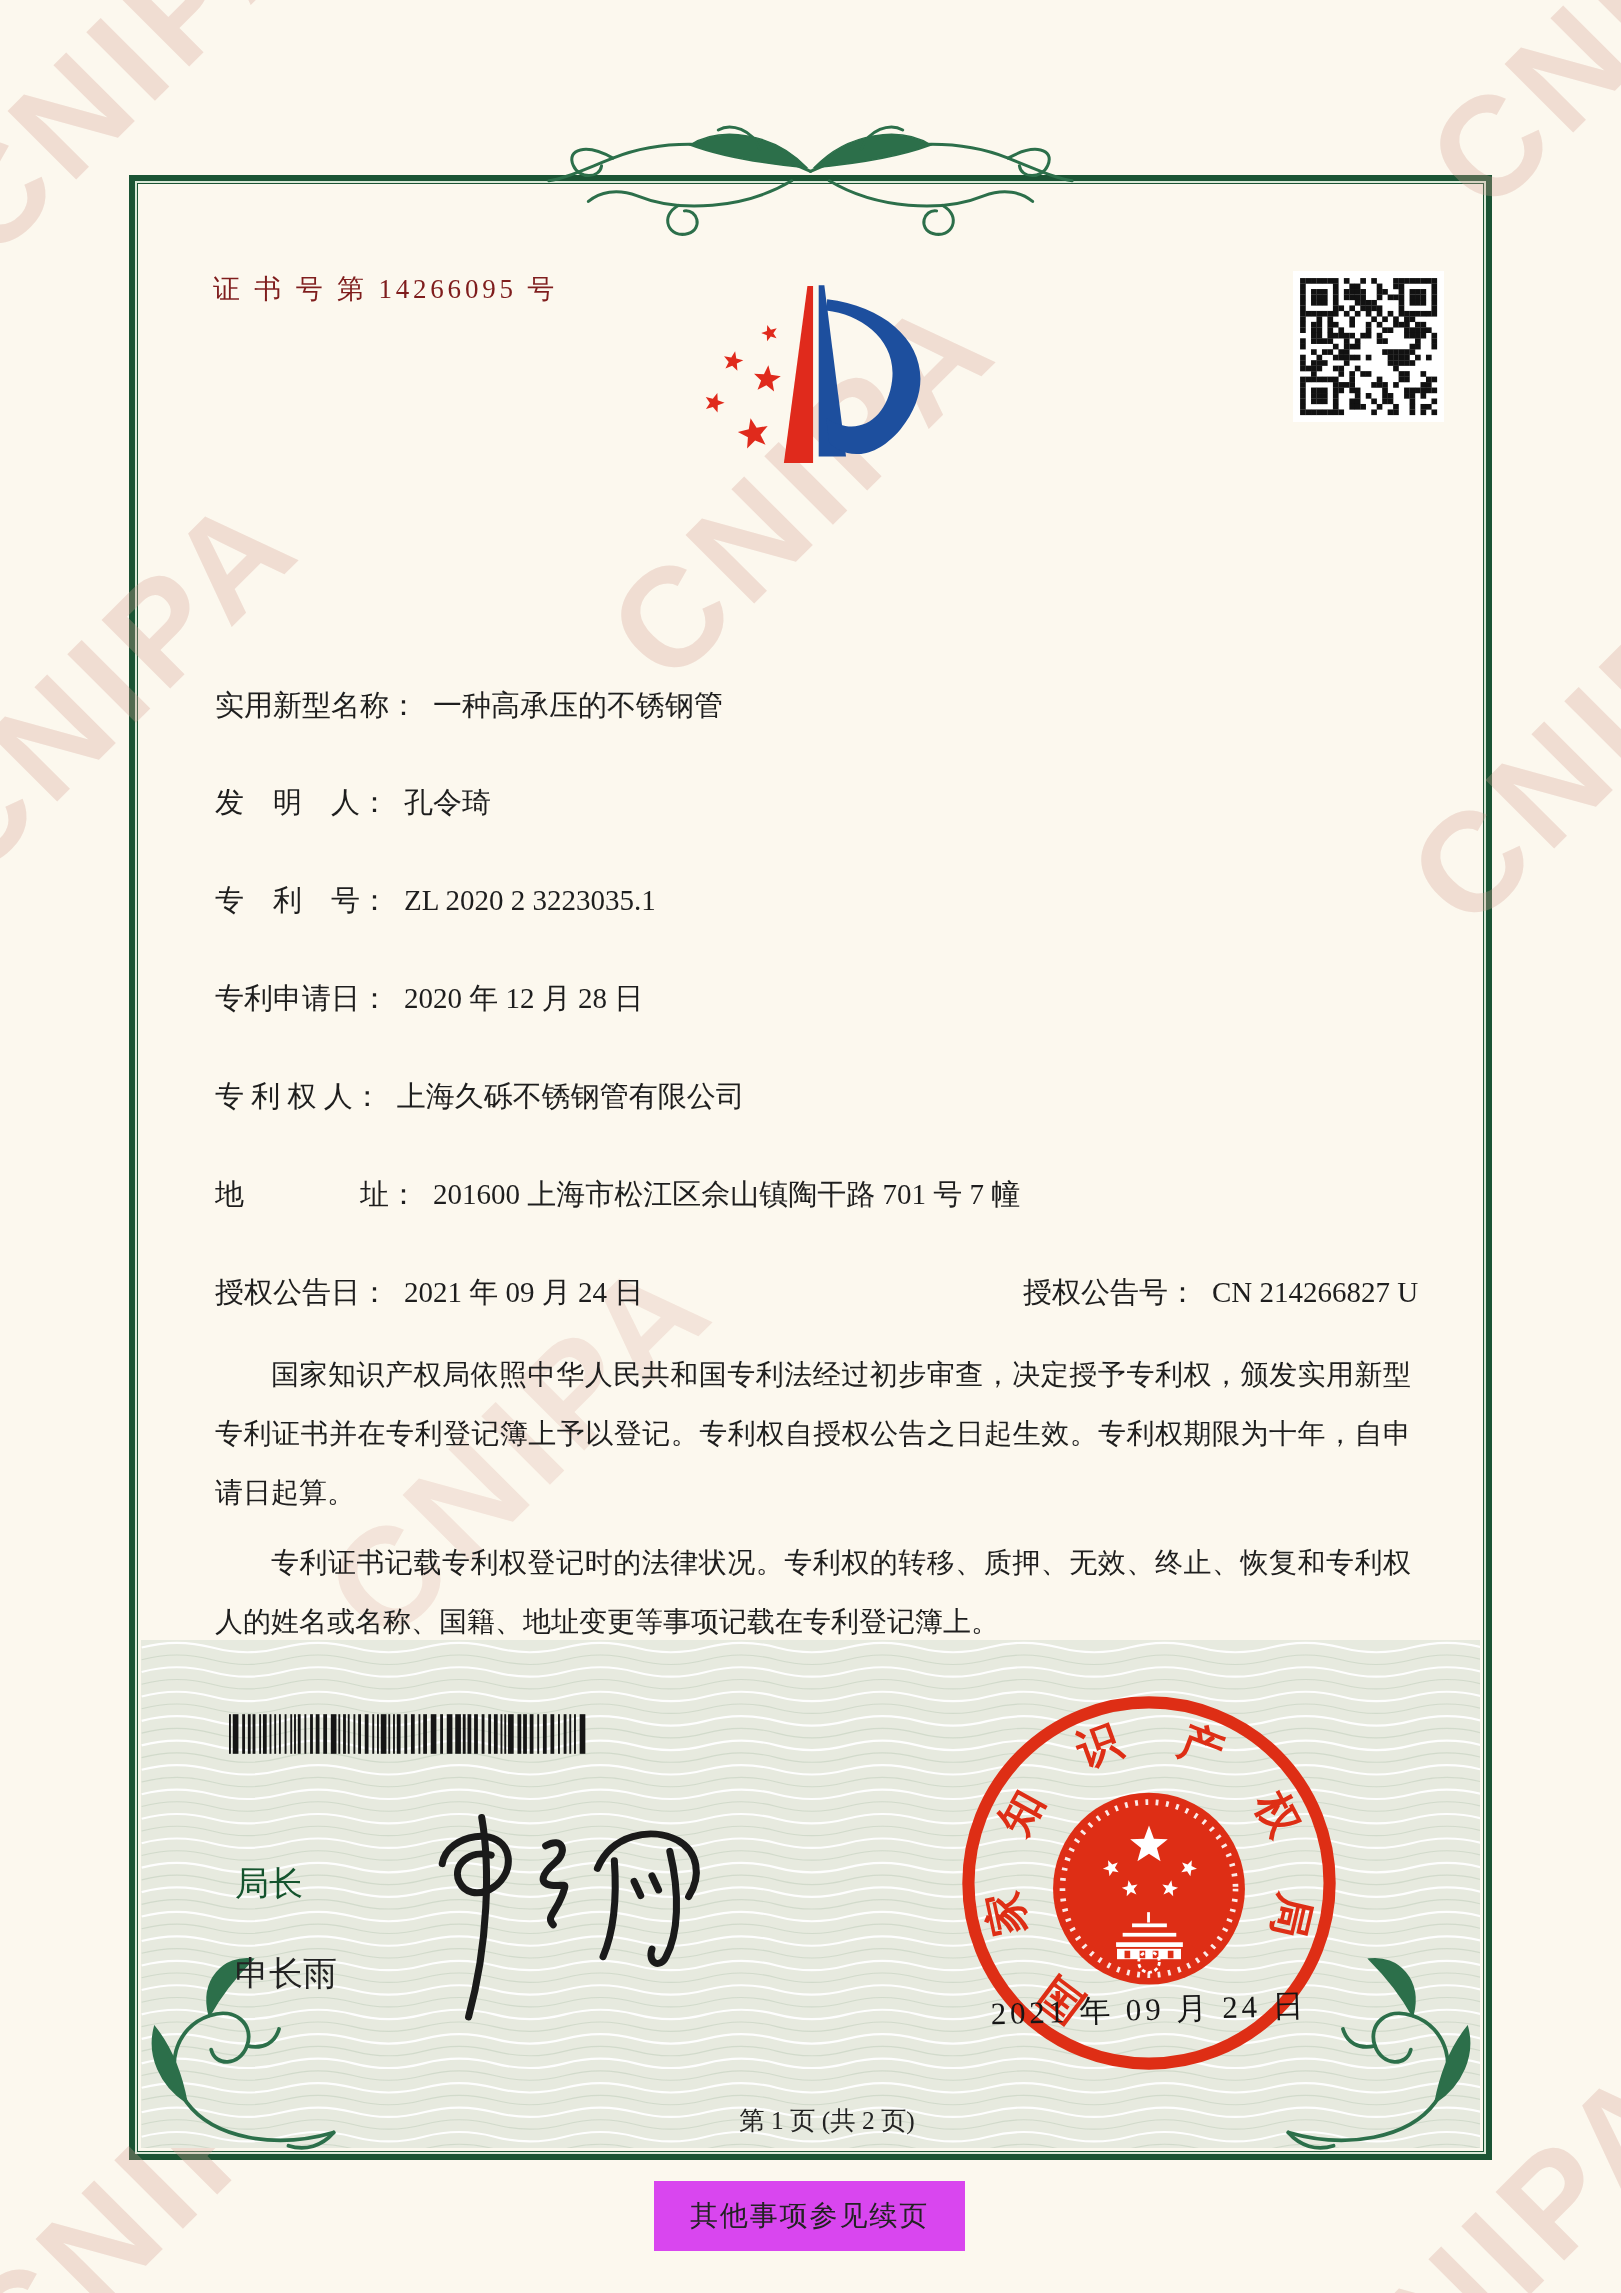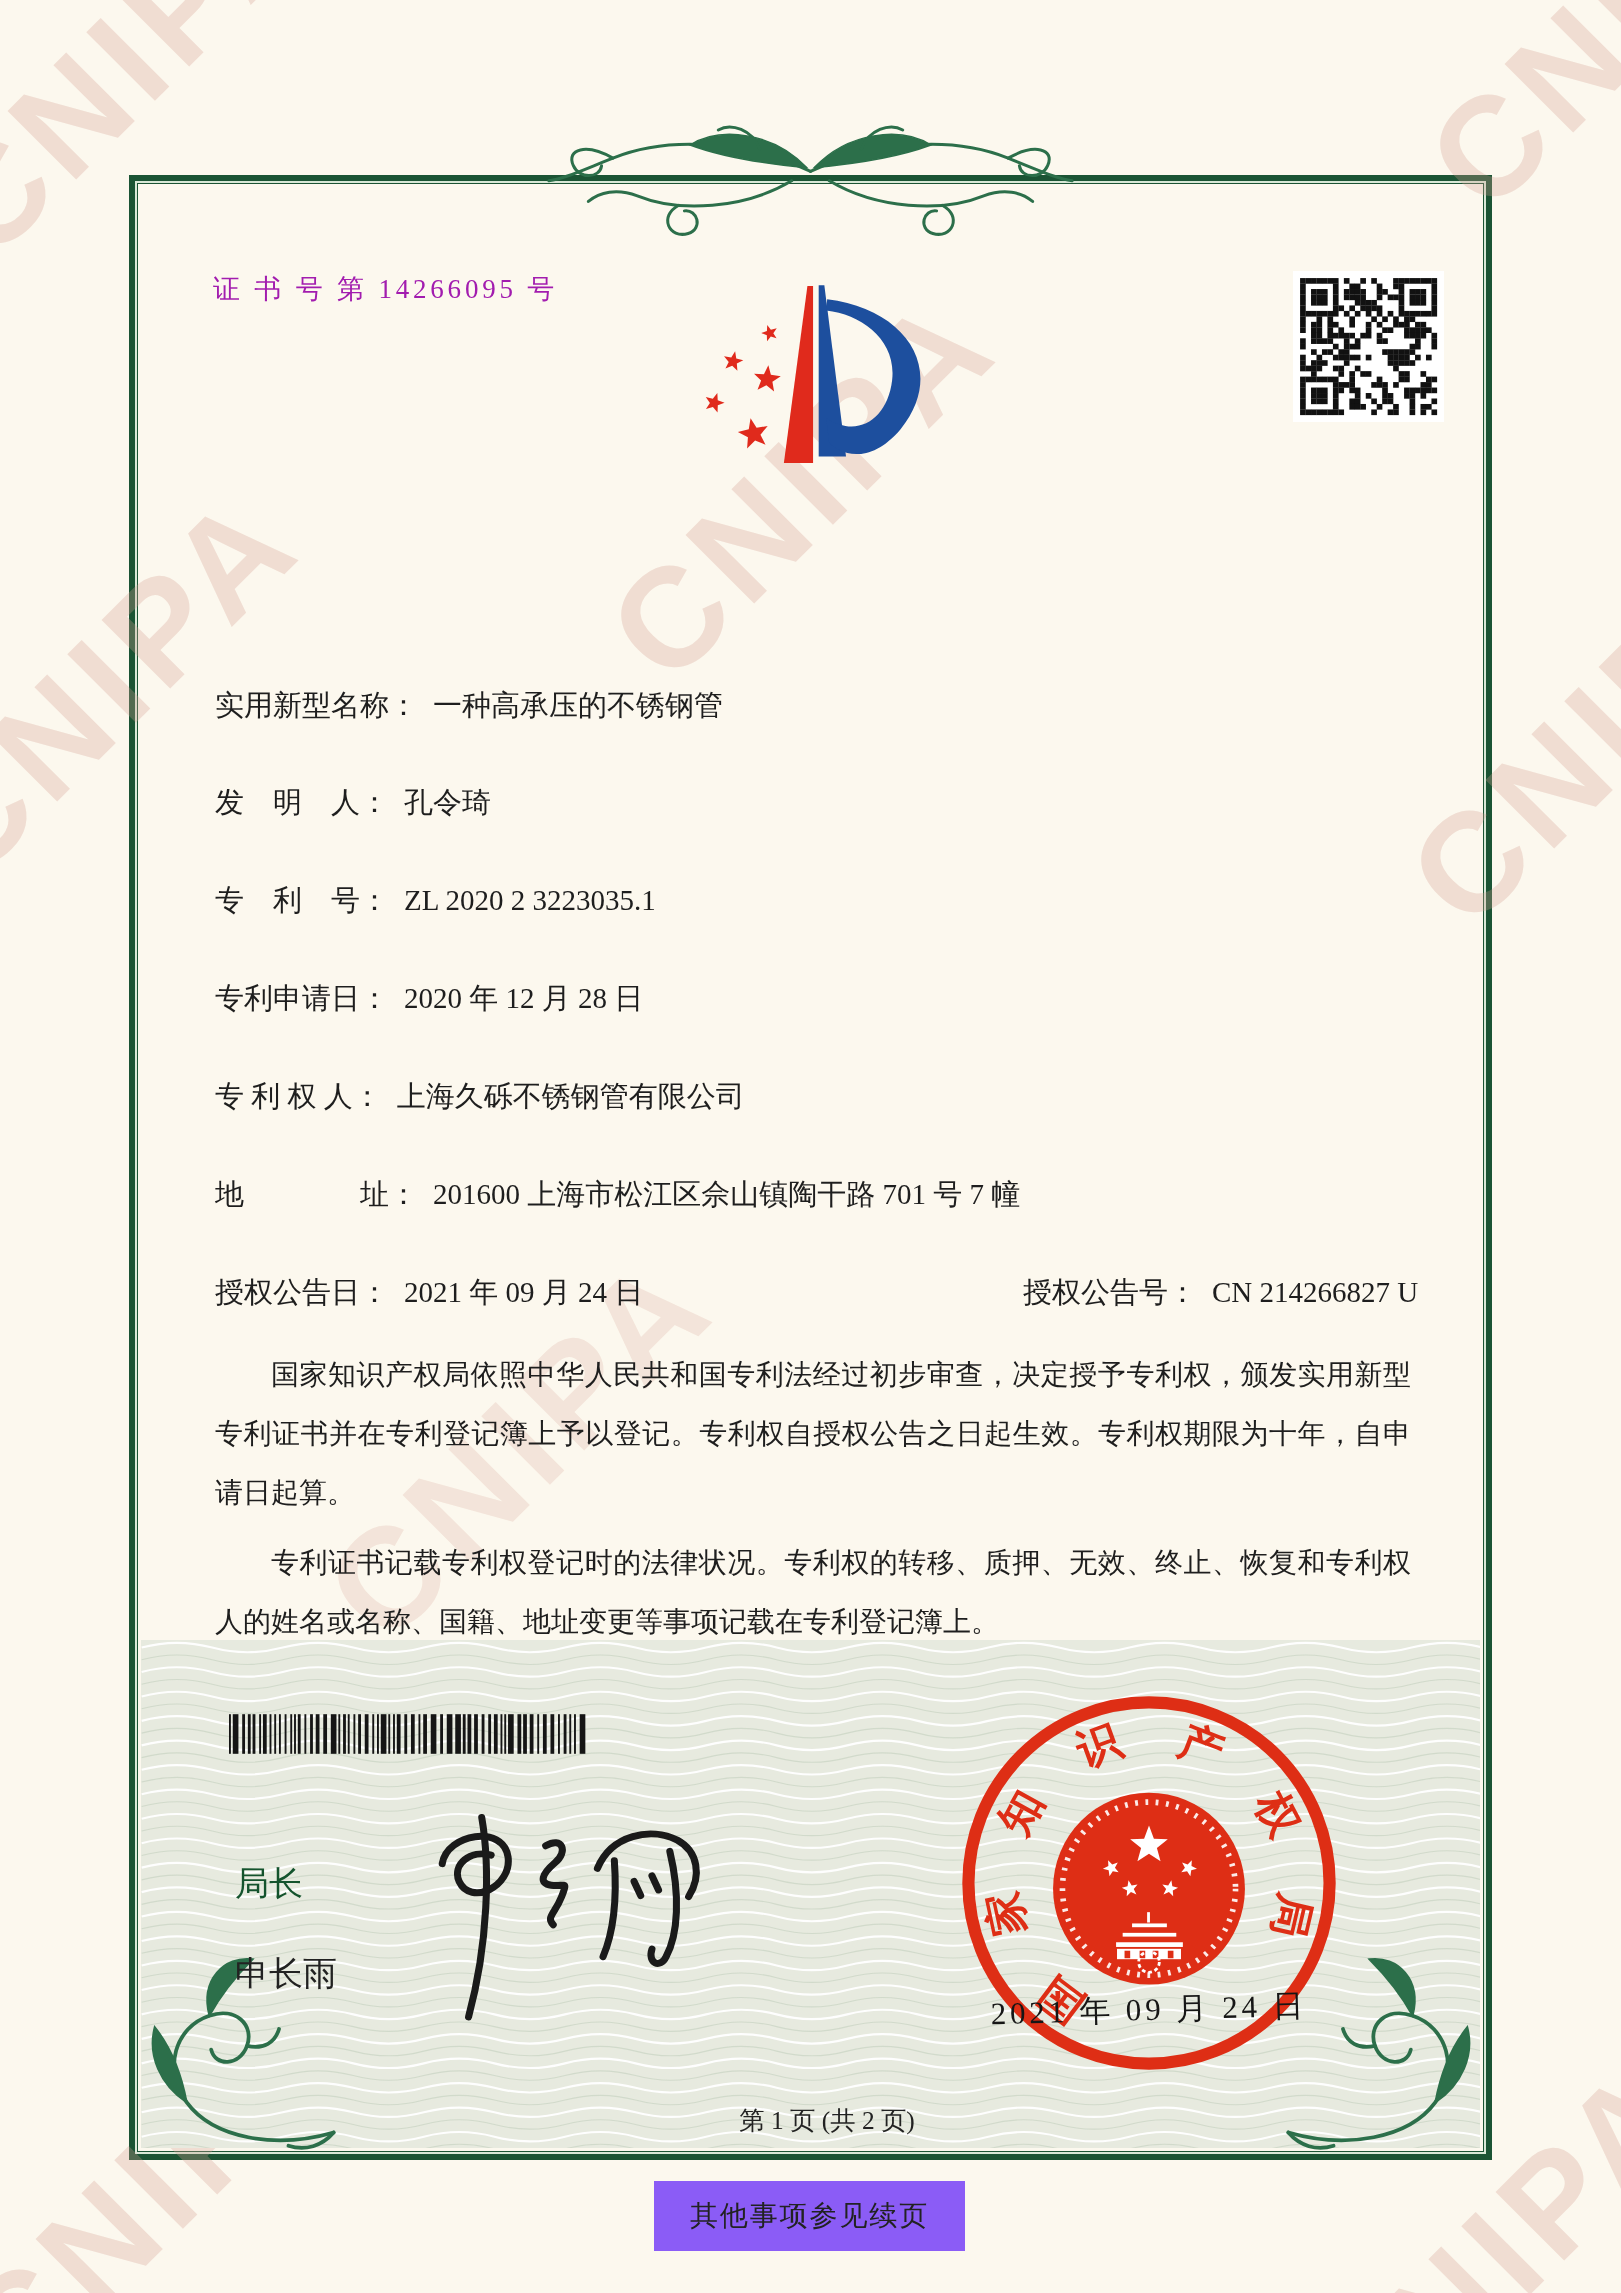--- a/index.html
+++ b/index.html
@@ -12,34 +12,34 @@
   
   .watermark{position:absolute;z-index:1;font-family:"Liberation Sans","DejaVu Sans",sans-serif;
              font-weight:bold;font-size:141px;letter-spacing:9.4px;white-space:nowrap;
              color:rgba(213,158,147,.30);transform:rotate(-45deg);}
   
   .waves{position:absolute;left:141px;top:1640px;width:1339px;height:508px;z-index:1;background:#e7eadf;}
   .waves svg{display:block;}
   
   .content{position:absolute;inset:0;z-index:2;}
   .abs{position:absolute;}
-  .cert-no{left:213px;top:271px;font-size:27px;letter-spacing:3.8px;color:#a21caf;}
+  .cert-no{left:213px;top:271px;font-size:27px;letter-spacing:3.8px;color:#7f1d1d;}
   .title{left:0;right:0;top:486px;text-align:center;font-size:70px;font-weight:bold;
          letter-spacing:21px;color:#111;}
   .field-row{left:215px;font-size:29px;white-space:nowrap;}
   .field-value{margin-left:15px;}
   .grant-2{left:808px;top:0;}
   .paragraphs{left:215px;top:1345px;width:1196px;font-size:28px;line-height:59px;text-align:justify;}
   .paragraphs p{margin:0 0 11.3px 0;text-indent:2em;}
   .officer-title{left:235px;top:1861px;font-size:34px;font-family:"Liberation Sans","DejaVu Sans",sans-serif;color:#14532d;}
   .officer-name{left:235px;top:1925px;font-size:34px;font-family:"Liberation Sans","DejaVu Sans",sans-serif;color:#222;margin-top:26px;}
   .seal-date{left:970px;top:1989px;width:358px;text-align:center;font-size:31px;letter-spacing:3.8px;
              color:#161616;z-index:3;transform:rotate(-1.5deg);}
   .page-indicator{left:0;right:0;top:2104px;text-align:center;font-size:25.4px;color:#222;padding-left:33px;}
-  .cont-patch{left:654px;top:2181px;width:311px;height:70px;background:#8b5cf6;
+  .cont-patch{left:654px;top:2181px;width:311px;height:70px;background:#d946ef;
               display:flex;align-items:center;justify-content:center;}
   .cont-note{font-size:28px;letter-spacing:1.9px;color:#222;}
   .qr-box{left:1293px;top:271px;width:151px;height:151px;background:#fff;padding:0;}
   .barcode{left:229px;top:1714px;}
   .sig{left:414px;top:1810px;}
   .seal{left:959px;top:1693px;}
   .mirror{transform:scaleX(-1);}
 </style>
 </head>
 <body>

